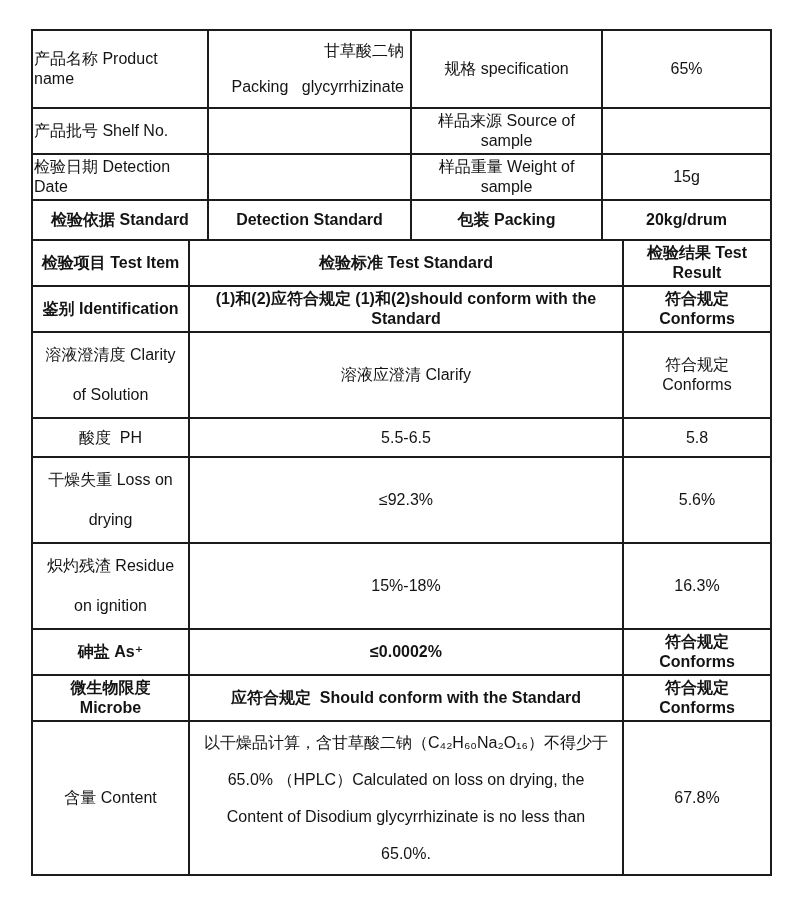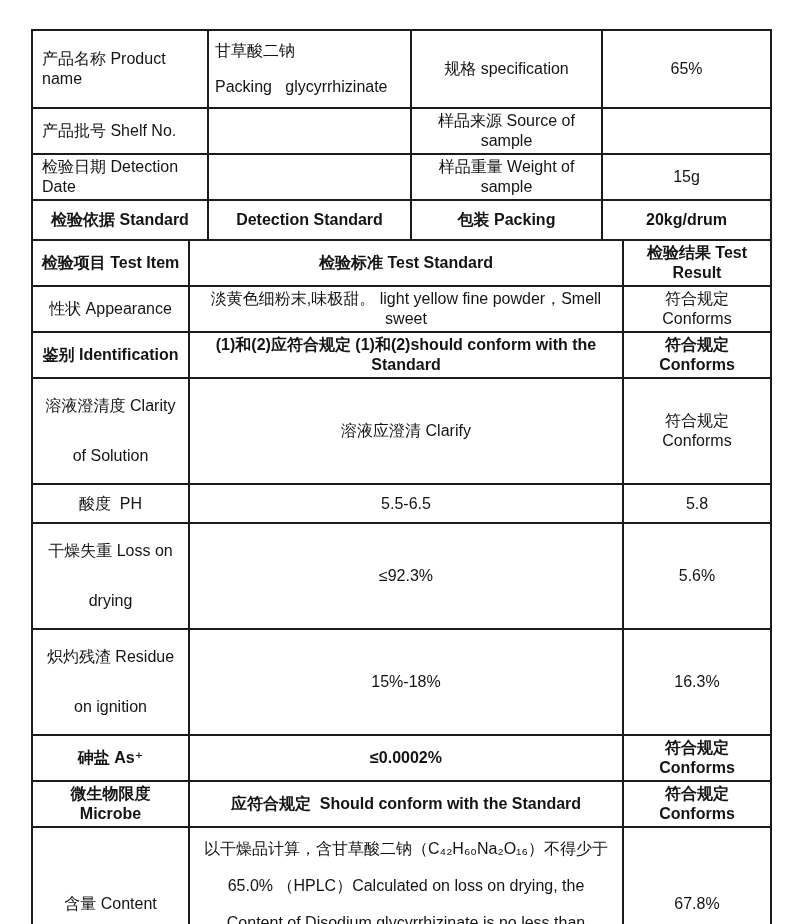--- a/index.html
+++ b/index.html
@@ -34,26 +34,26 @@
   .t2 { margin-top: -2px; }
 
   
   .rh76 td { height: 72px; }
   .rh38 td { height: 34px; font-weight: bold; }
   .rh37 td { height: 33px; }
   .rh75 td { height: 71px; }
   .rh112 td { height: 108px; }
 
   
-  td.lab { text-align: left; padding-left: 9px; }
+  td.lab { text-align: left; padding-left: 1px; }
   .tx { white-space: pre-wrap; }
-  .ml { line-height: 50px; }
+  .ml { line-height: 40px; }
   .ml36 { line-height: 36px; }
   .content-std { line-height: 37px; padding: 2px 12px; }
-  .prodcell div { text-align: left; }
+  .prodcell div { text-align: right; }
 </style>
 </head>
 <body>
 
 <div class="page">
 
   <table class="t1">
     <colgroup>
         <col style="width:176px">
         <col style="width:203px">
@@ -96,25 +96,20 @@
         <col style="width:157px">
         <col style="width:434px">
         <col style="width:148px">
       </colgroup>
     <tbody>
         <tr class="rh38">
       <td class="tx">检验项目 Test Item</td>
       <td class="tx">检验标准 Test Standard</td>
       <td class="tx">检验结果 Test Result</td>
     </tr>
-    <tr class="rh37">
-      <td class="tx">性状 Appearance</td>
-      <td class="tx">淡黄色细粉末,味极甜。 light yellow fine powder，Smell sweet</td>
-      <td class="tx">符合规定 Conforms</td>
-    </tr>
     <tr class="rh38">
       <td class="tx">鉴别 Identification</td>
       <td class="tx">(1)和(2)应符合规定 (1)和(2)should conform with the Standard</td>
       <td class="tx">符合规定 Conforms</td>
     </tr>
     <tr class="rh76">
       <td class="tx ml">溶液澄清度 Clarity of Solution</td>
       <td class="tx">溶液应澄清 Clarify</td>
       <td class="tx">符合规定 Conforms</td>
     </tr>

